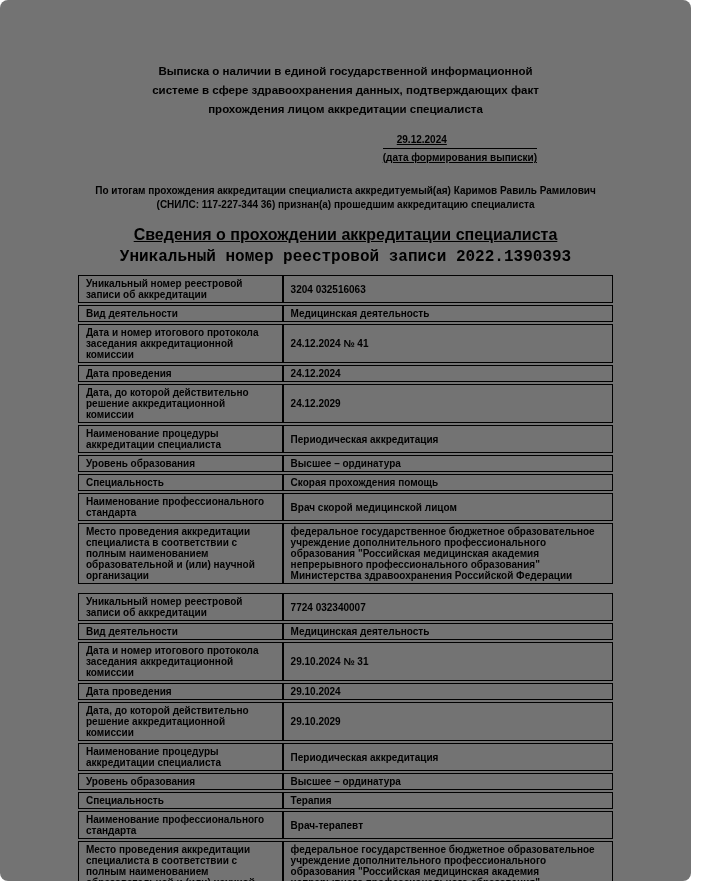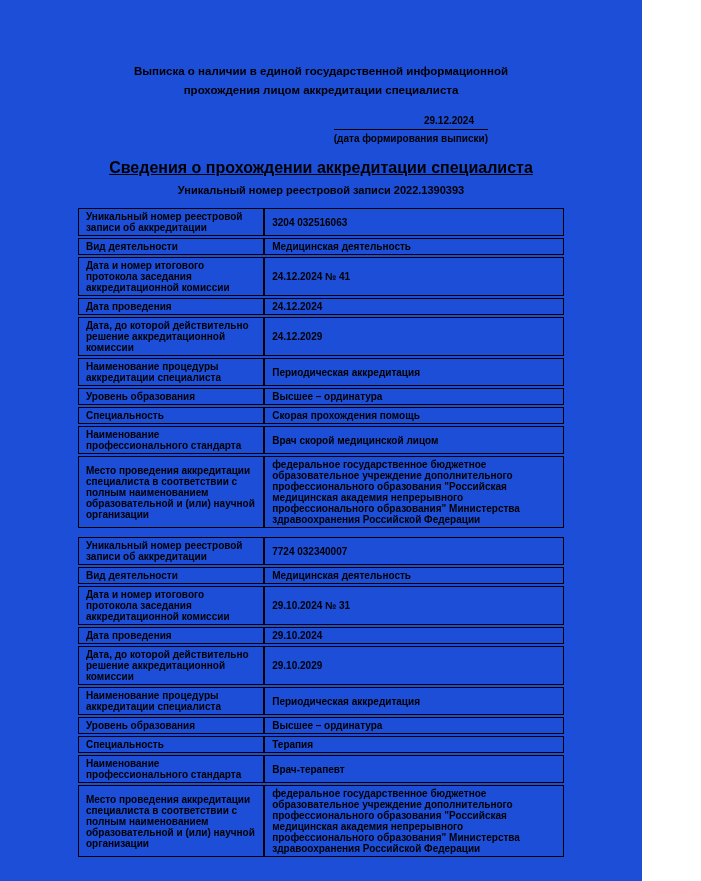--- a/index.html
+++ b/index.html
@@ -9,39 +9,41 @@
   }
   body {
     width: 701px;
     height: 881px;
     font-family: "Liberation Sans", "DejaVu Sans", sans-serif;
     font-weight: 700;
     color: #000000;
   }
   .page {
     box-sizing: border-box;
-    width: 642px;
+    width: 691px;
     height: 881px;
     padding: 62px 78px 20px 78px;
     overflow: hidden;
-    background: #1d4ed8;
+    background: #737373;
+    border-radius: 8px;
   }
   .doc-title {
     margin: 0;
     text-align: center;
     font-size: 11.5px;
     line-height: 19px;
     font-weight: 700;
   }
   .date-block {
     width: fit-content;
     margin: 14px 76px 0 auto;
-    text-align: right;
+    text-align: left;
     font-size: 10px;
     line-height: 13px;
+    text-decoration: underline;
   }
   .date-value {
     display: block;
     padding: 0 14px 2px 14px;
     border-bottom: 1px solid #000;
   }
   .date-caption {
     display: block;
     padding-top: 2px;
     white-space: nowrap;
@@ -55,22 +57,23 @@
   .section-header {
     margin: 16px 0 0 0;
     text-align: center;
     font-size: 16px;
     line-height: 13px;
     text-decoration: underline;
   }
   .registry-heading {
     margin: 8px 0 0 0;
     text-align: center;
-    font-size: 11px;
+    font-size: 16px;
     line-height: 16px;
+    font-family: Liberation Mono, monospace;
   }
   table.acc-table {
     width: 100%;
     border-collapse: separate;
     border-spacing: 0 2px;
     table-layout: fixed;
     font-size: 10px;
     margin-top: 8px;
   }
   table.acc-table.second {
@@ -87,28 +90,30 @@
   td.label-cell { width: 37.5%; }
   td.value-cell { width: 62.5%; }
 </style>
 </head>
 <body>
 
 <div class="page">
 
   <h1 class="doc-title">
     <div>Выписка о наличии в единой государственной информационной</div>
+    <div>системе в сфере здравоохранения данных, подтверждающих факт</div>
     <div>прохождения лицом аккредитации специалиста</div>
   </h1>
 
   <div class="date-block">
     <span class="date-value">29.12.2024</span>
     <span class="date-caption">(дата формирования выписки)</span>
   </div>
 
+  <p class="intro">По итогам прохождения аккредитации специалиста аккредитуемый(ая) Каримов Равиль Рамилович (СНИЛС: 117-227-344 36) признан(а) прошедшим аккредитацию специалиста</p>
 
   <div class="section-header">Сведения о прохождении аккредитации специалиста</div>
 
   <div class="registry-heading">Уникальный номер реестровой записи 2022.1390393</div>
 
   <table class="acc-table">
     <tbody>
 
         <tr>
           <td class="label-cell">Уникальный номер реестровой записи об аккредитации</td>

